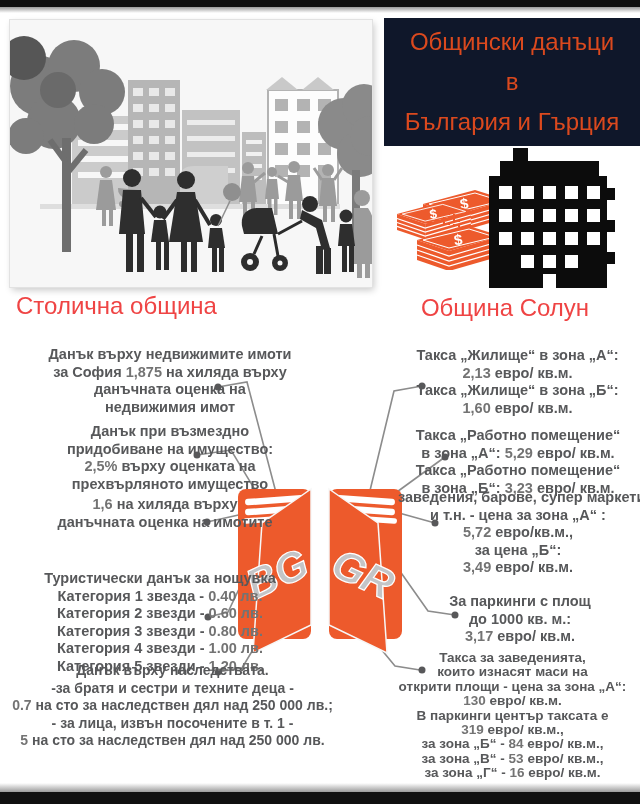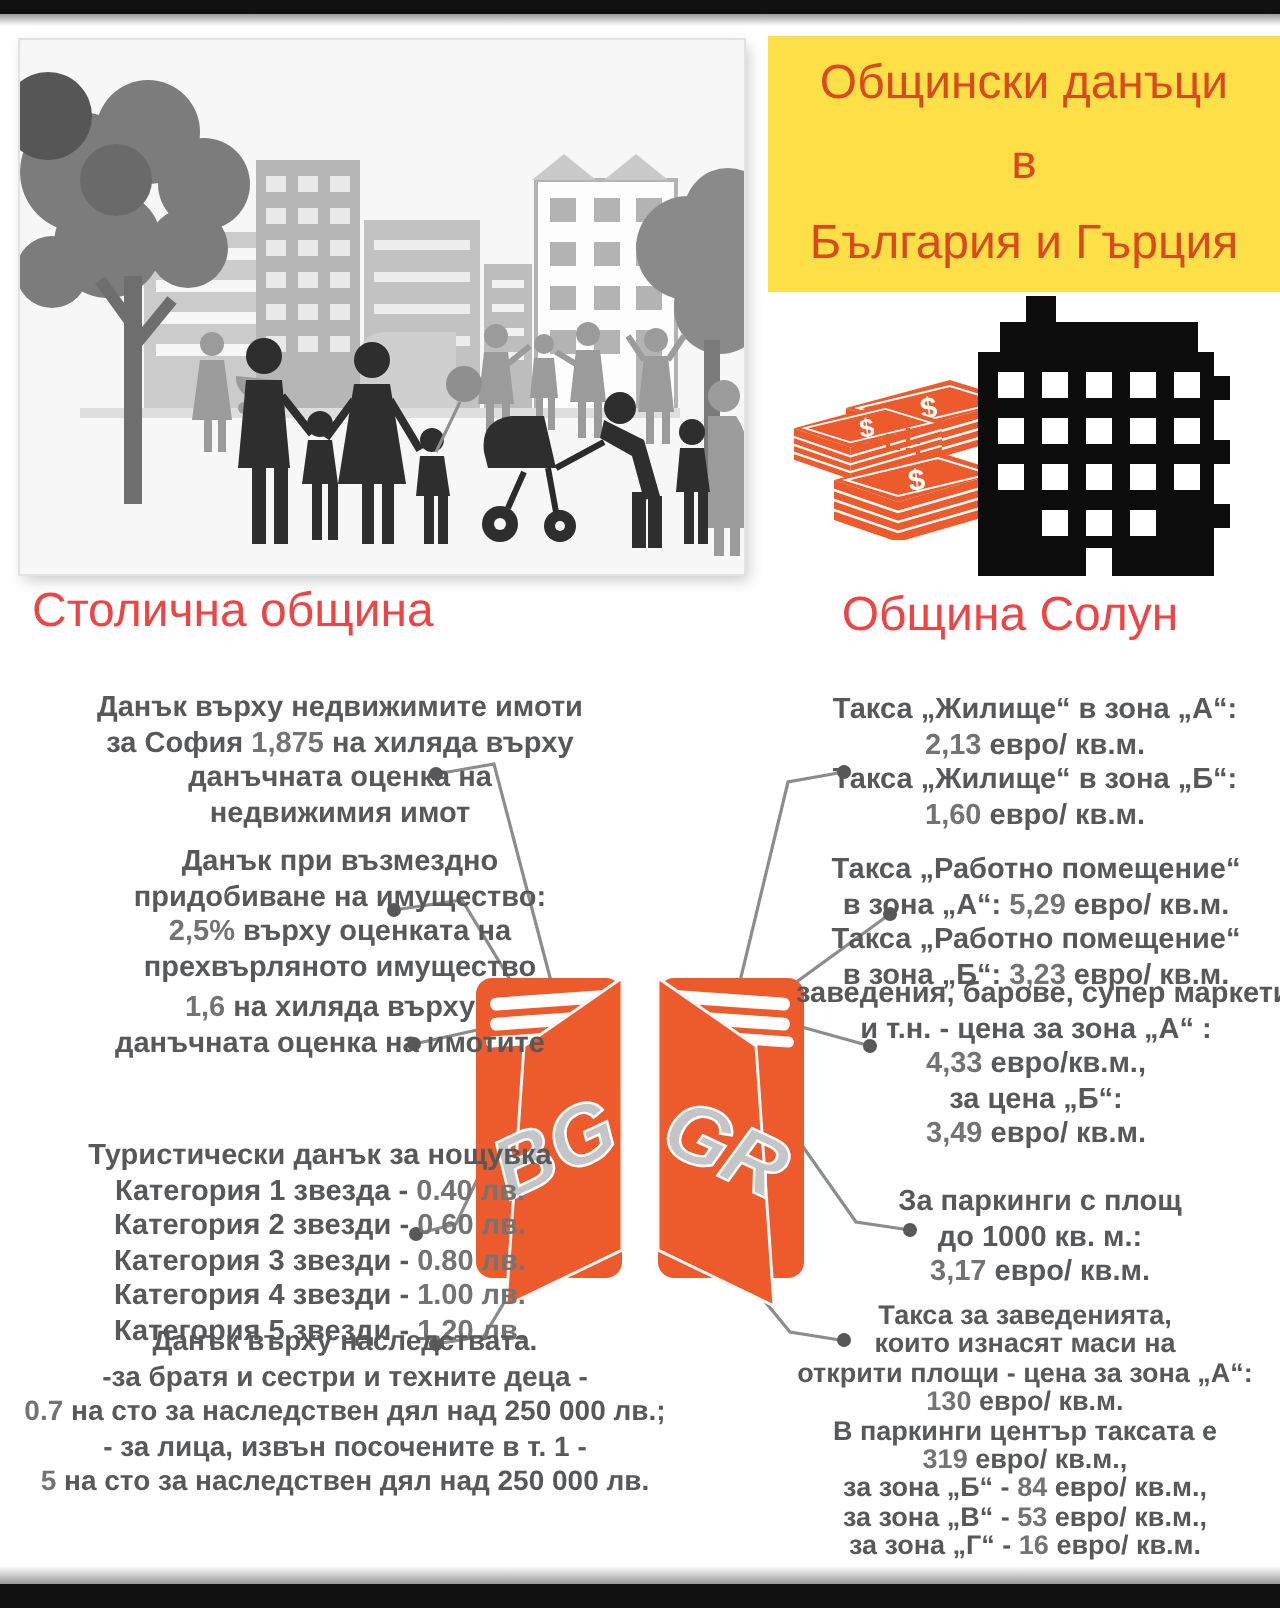--- a/index.html
+++ b/index.html
@@ -7,21 +7,21 @@
         font-family:"Liberation Sans","DejaVu Sans",sans-serif;}
   .topbar{position:absolute;left:0;top:0;width:640px;height:7px;background:#101010;}
   .topbar-sh{position:absolute;left:0;top:7px;width:640px;height:6px;
              background:linear-gradient(#9a9a9a,rgba(255,255,255,0));}
   .bottombar{position:absolute;left:0;top:792px;width:640px;height:12px;background:#101010;}
   .bottombar-sh{position:absolute;left:0;top:783px;width:640px;height:9px;
                 background:linear-gradient(rgba(255,255,255,0),#9a9a9a);}
   .photo{position:absolute;left:10px;top:20px;width:362px;height:267px;background:#f7f7f7;
          box-shadow:0 0 0 1px #e2e2e2, 2px 3px 7px rgba(0,0,0,.22);}
   .photo svg{display:block;}
-  .titlebox{position:absolute;left:384px;top:18px;width:256px;height:128px;background:#fde047;
+  .titlebox{position:absolute;left:384px;top:18px;width:256px;height:128px;background:#0f172a;
             display:flex;flex-direction:column;justify-content:center;text-align:center;}
   .tl{color:#DB491E;font-size:24px;line-height:40px;white-space:nowrap;}
   .col-header{position:absolute;color:#ef4444;font-size:24px;text-align:center;white-space:nowrap;}
   .h-left{left:16px;top:292px;width:200px;}
   .h-right{left:405px;top:294px;width:200px;}
   .tax-block{position:absolute;color:#57585A;font-size:14.5px;line-height:17.5px;font-weight:bold;
              text-align:center;z-index:3;}
   .tax-block .ln{white-space:nowrap;}
   .hl{color:#737373;}
   .lb0{left:20px;top:346px;width:300px;}
@@ -376,21 +376,21 @@
     </div>
   <div class="tax-block rb1">
       <div class="ln"><span>Такса „Работно помещение“</span></div>
       <div class="ln"><span>в зона „А“: </span><span class="hl">5,29</span><span> евро/ кв.м.</span></div>
       <div class="ln"><span>Такса „Работно помещение“</span></div>
       <div class="ln"><span>в зона „Б“: </span><span class="hl">3,23</span><span> евро/ кв.м.</span></div>
     </div>
   <div class="tax-block rb2">
       <div class="ln"><span>заведения, барове, супер маркети</span></div>
       <div class="ln"><span>и т.н. - цена за зона „А“ :</span></div>
-      <div class="ln"><span class="hl">4,33</span><span> евро/кв.м.,</span></div>
+      <div class="ln"><span class="hl">5,72</span><span> евро/кв.м.,</span></div>
       <div class="ln"><span>за цена „Б“:</span></div>
       <div class="ln"><span class="hl">3,49</span><span> евро/ кв.м.</span></div>
     </div>
   <div class="tax-block rb3">
       <div class="ln"><span>За паркинги с площ</span></div>
       <div class="ln"><span>до 1000 кв. м.:</span></div>
       <div class="ln"><span class="hl">3,17</span><span> евро/ кв.м.</span></div>
     </div>
   <div class="tax-block rb4">
       <div class="ln"><span>Такса за заведенията,</span></div>

